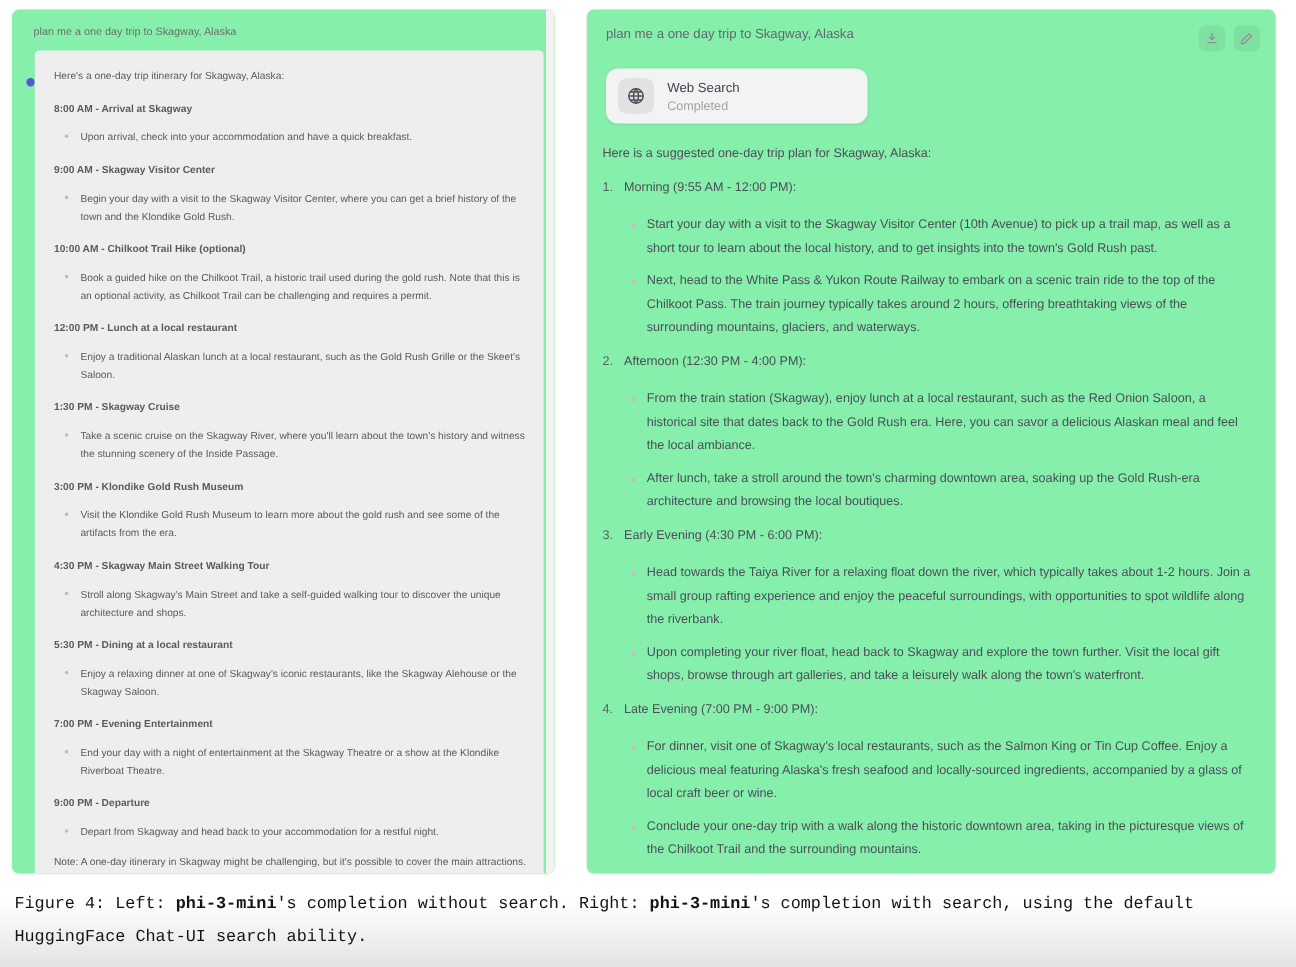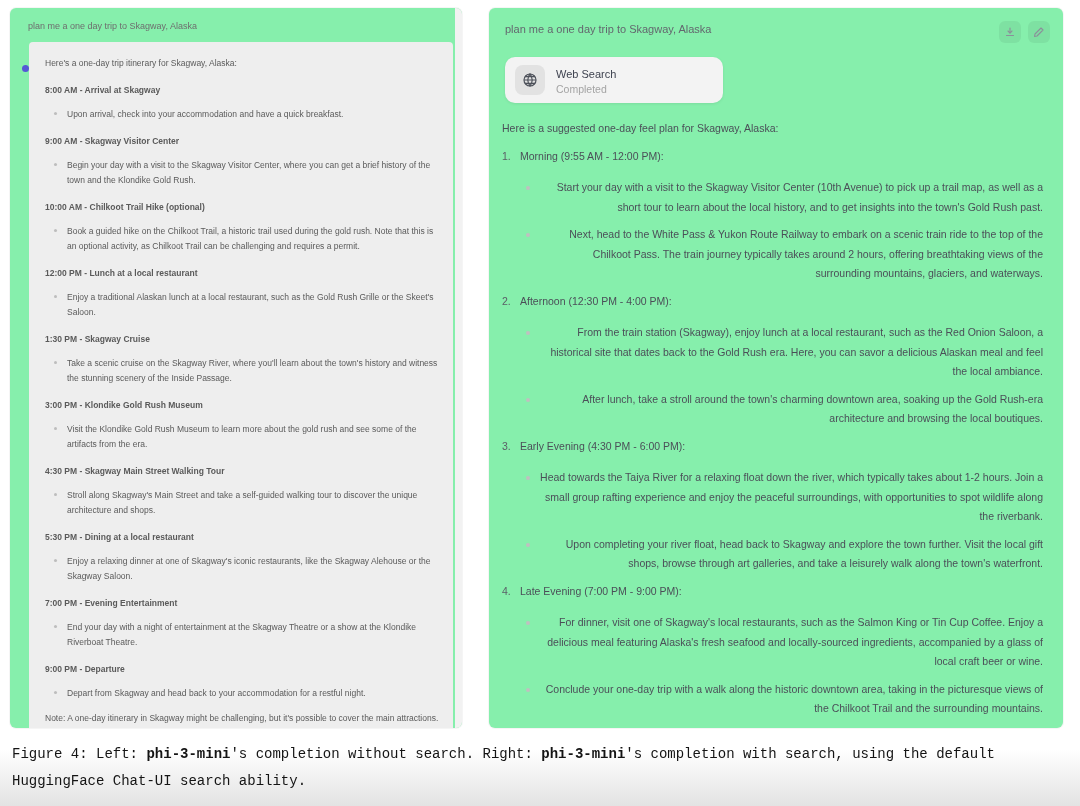--- a/index.html
+++ b/index.html
@@ -34,21 +34,21 @@
   .ws-card{margin:22px 0 0 16px;width:198px;background:#f3f3f3;border-radius:10px;
     box-shadow:0 1px 3px rgba(0,0,0,0.08);display:flex;align-items:flex-end;gap:11px;padding:8px 10px;}
   .ws-icon{width:30px;height:30px;border-radius:8px;background:#e2e2e2;display:flex;
     align-items:center;justify-content:center;color:#4d515a;flex:0 0 auto;}
   .ws-title{font-size:11px;color:#3f4350;}
   .ws-status{font-size:10.5px;color:#a4a4a4;margin-top:3px;}
   .r-body{padding:16px 20px 0 13px;font-size:10.5px;color:#4b4f58;line-height:19.5px;}
   .r-intro{margin:0;}
   .r-sec-head{margin:8px 0 12px;}
   .r-num{display:inline-block;min-width:11px;margin-right:7px;color:#5a5e66;}
-  .r-bullets{padding-left:24px;text-align:right;}
+  .r-bullets{padding-left:24px;}
   .r-bullet{position:relative;padding-left:13px;}
   .r-bullet + .r-bullet{margin-top:8px;}
   .r-marker{position:absolute;left:0;top:8px;width:4px;height:4px;border-radius:50%;background:#c0c0c0;}
 
   
   .caption{position:absolute;left:12px;right:10px;top:741px;
     font-family:Liberation Mono, monospace;font-size:14px;line-height:27px;color:#141414;}
   .caption b{font-weight:700;}
 </style>
 </head>
@@ -124,21 +124,21 @@
           <path d="M4.5 17h15"></path>
         </svg>
     </span>
     <span>
       <div class="ws-title">Web Search</div>
       <div class="ws-status">Completed</div>
     </span>
   </div>
 
   <div class="r-body">
-    <div class="r-intro">Here is a suggested one-day feel plan for Skagway, Alaska:</div>
+    <div class="r-intro">Here is a suggested one-day trip plan for Skagway, Alaska:</div>
 
     <div class="r-sec-head"><span class="r-num">1.</span><span>Morning (9:55 AM - 12:00 PM):</span></div>
     <div class="r-bullets">
       <div class="r-bullet"><span class="r-marker"></span><span>Start your day with a visit to the Skagway Visitor Center (10th Avenue) to pick up a trail map, as well as a short tour to learn about the local history, and to get insights into the town's Gold Rush past.</span></div>
       <div class="r-bullet"><span class="r-marker"></span><span>Next, head to the White Pass &amp; Yukon Route Railway to embark on a scenic train ride to the top of the Chilkoot Pass. The train journey typically takes around 2 hours, offering breathtaking views of the surrounding mountains, glaciers, and waterways.</span></div>
     </div>
 
     <div class="r-sec-head"><span class="r-num">2.</span><span>Afternoon (12:30 PM - 4:00 PM):</span></div>
     <div class="r-bullets">
       <div class="r-bullet"><span class="r-marker"></span><span>From the train station (Skagway), enjoy lunch at a local restaurant, such as the Red Onion Saloon, a historical site that dates back to the Gold Rush era. Here, you can savor a delicious Alaskan meal and feel the local ambiance.</span></div>

